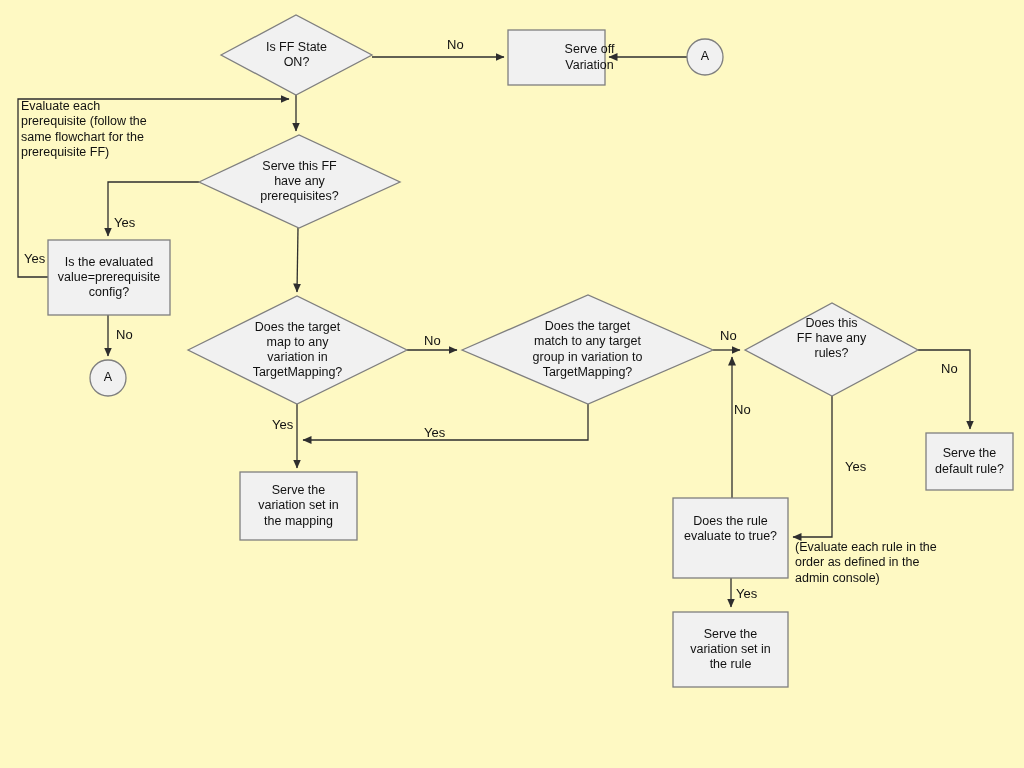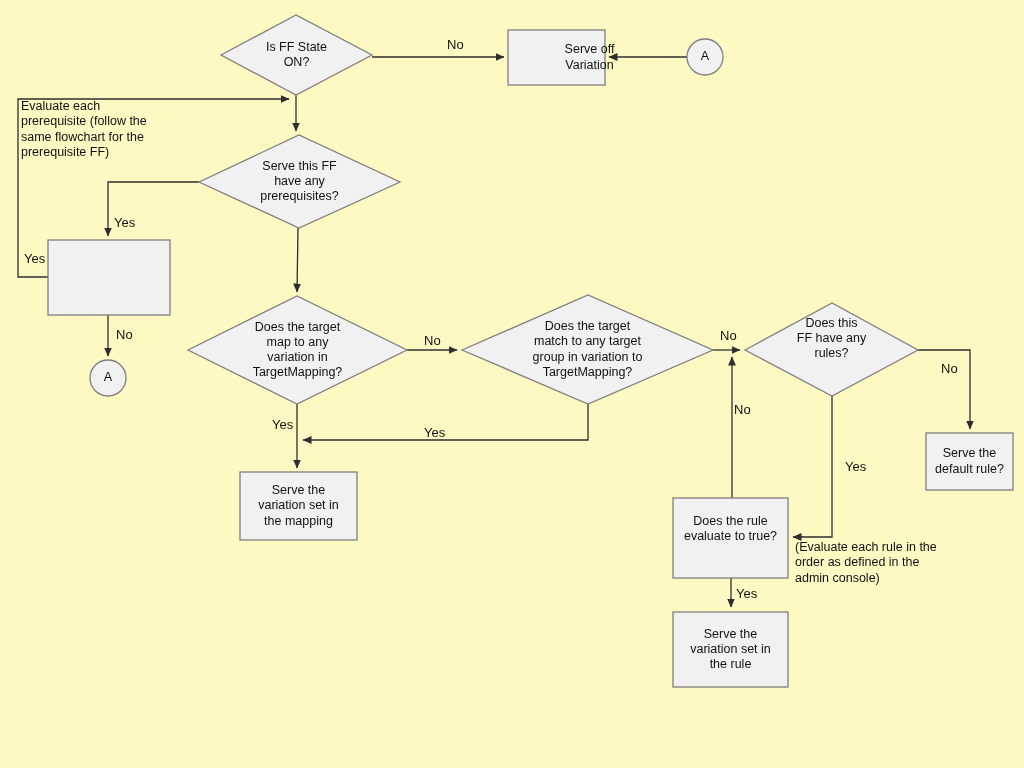--- a/index.html
+++ b/index.html
@@ -85,20 +85,23 @@
   </svg>
 
   <div class="node-label" style="left:221px;top:15px;width:151px;height:80px;">Is FF State
 ON?</div>
   <div class="node-label" style="left:508px;top:30px;width:97px;height:55px;margin-left:33px;">Serve off
 Variation</div>
   <div class="node-label" style="left:687px;top:39px;width:36px;height:36px;">A</div>
   <div class="node-label" style="left:199px;top:135px;width:201px;height:93px;">Serve this FF
 have any
 prerequisites?</div>
+  <div class="node-label" style="left:48px;top:240px;width:122px;height:75px;">Is the evaluated
+value=prerequisite
+config?</div>
   <div class="node-label" style="left:90px;top:360px;width:36px;height:36px;">A</div>
   <div class="node-label" style="left:188px;top:296px;width:219px;height:108px;">Does the target
 map to any
 variation in
 TargetMapping?</div>
   <div class="node-label" style="left:462px;top:295px;width:251px;height:109px;">Does the target
 match to any target
 group in variation to
 TargetMapping?</div>
   <div class="node-label" style="left:745px;top:292px;width:173px;height:93px;">Does this

